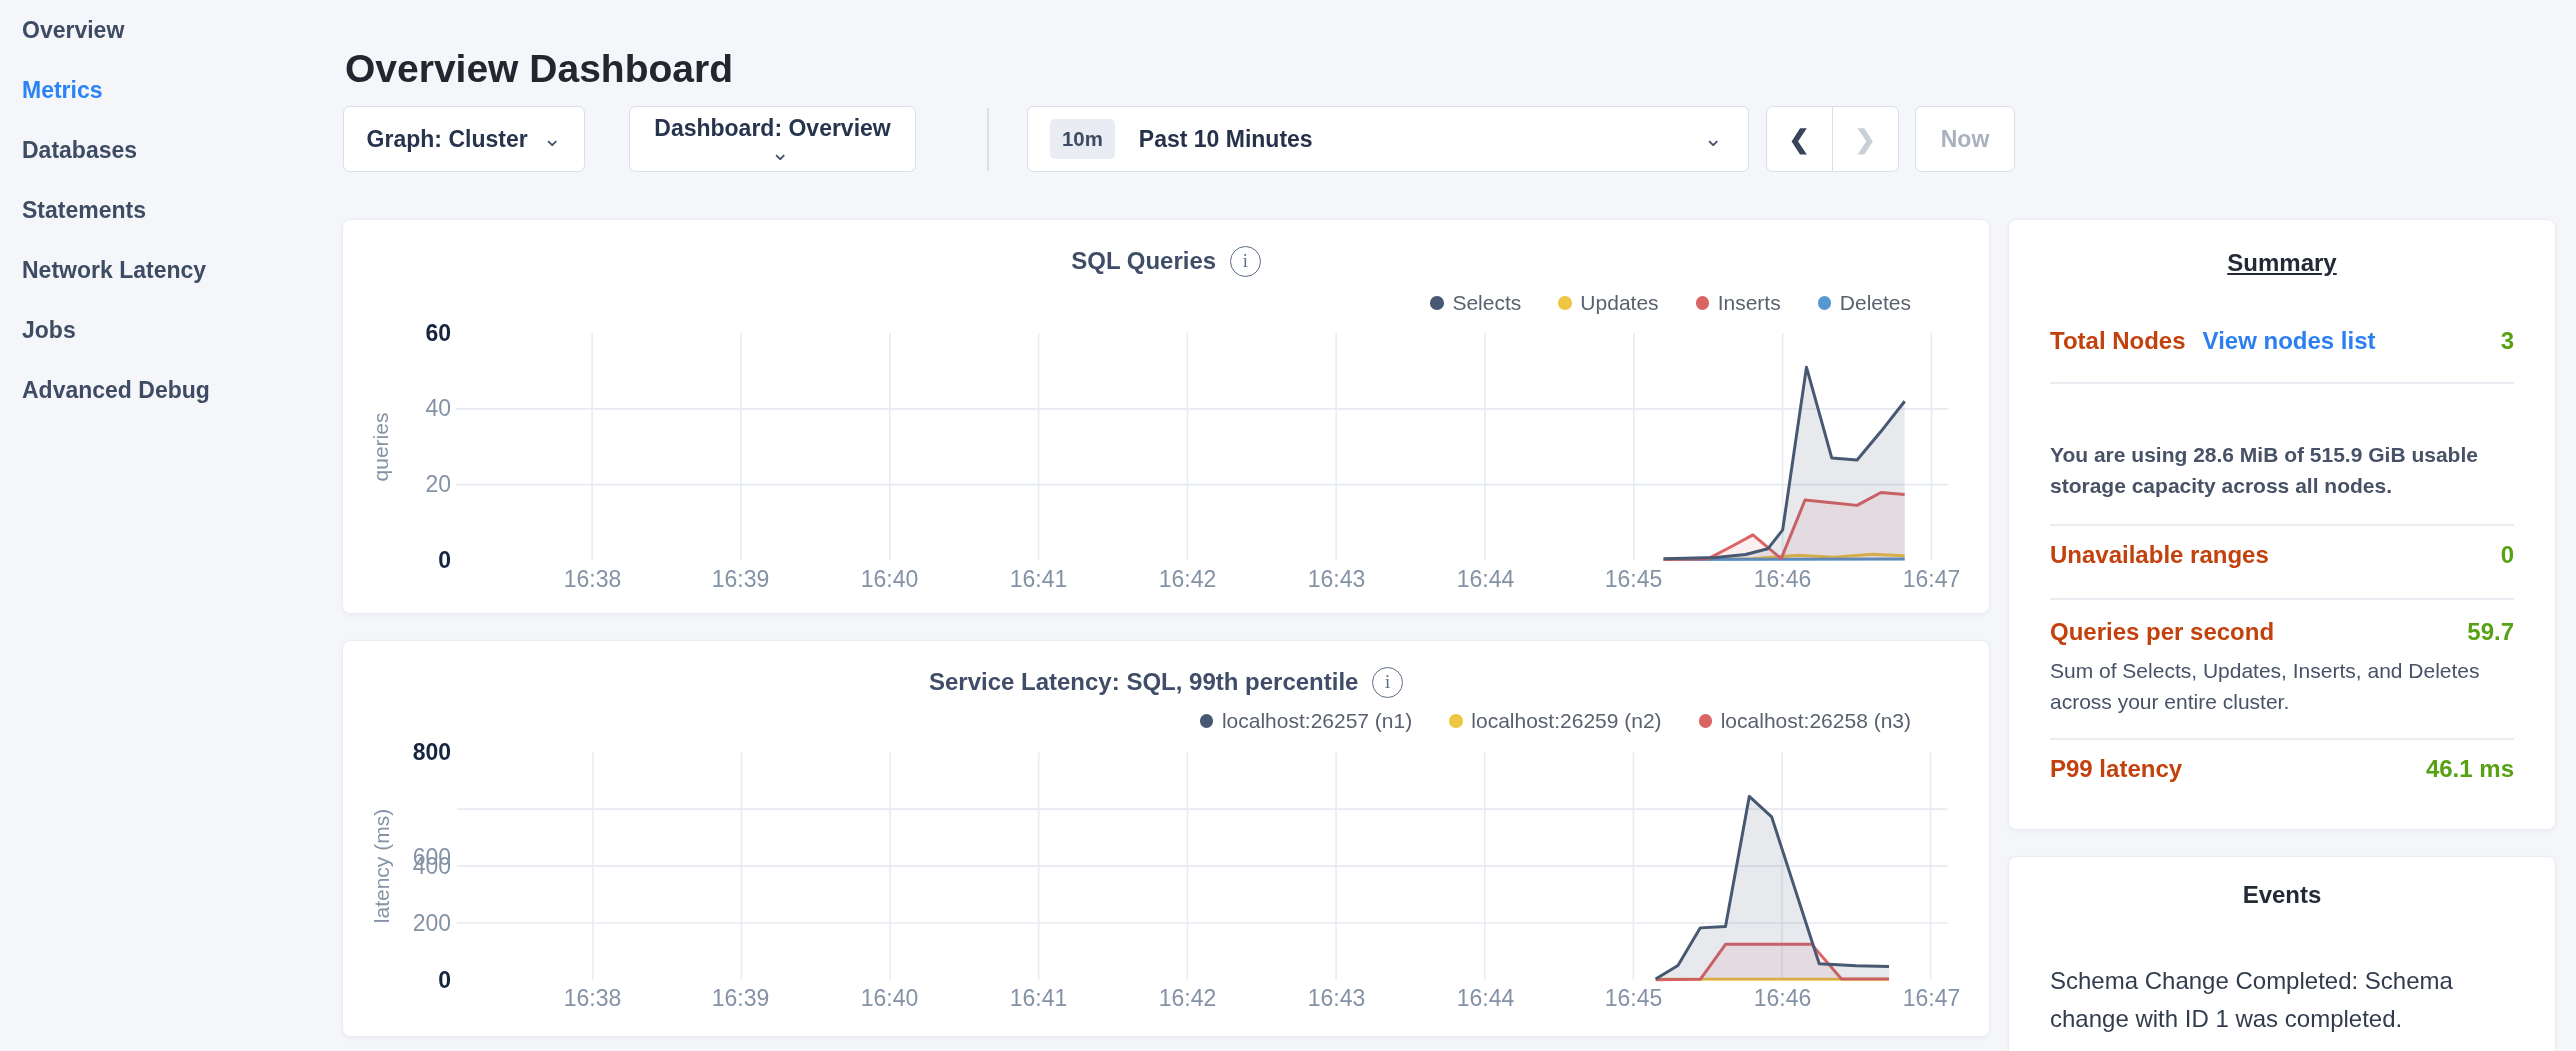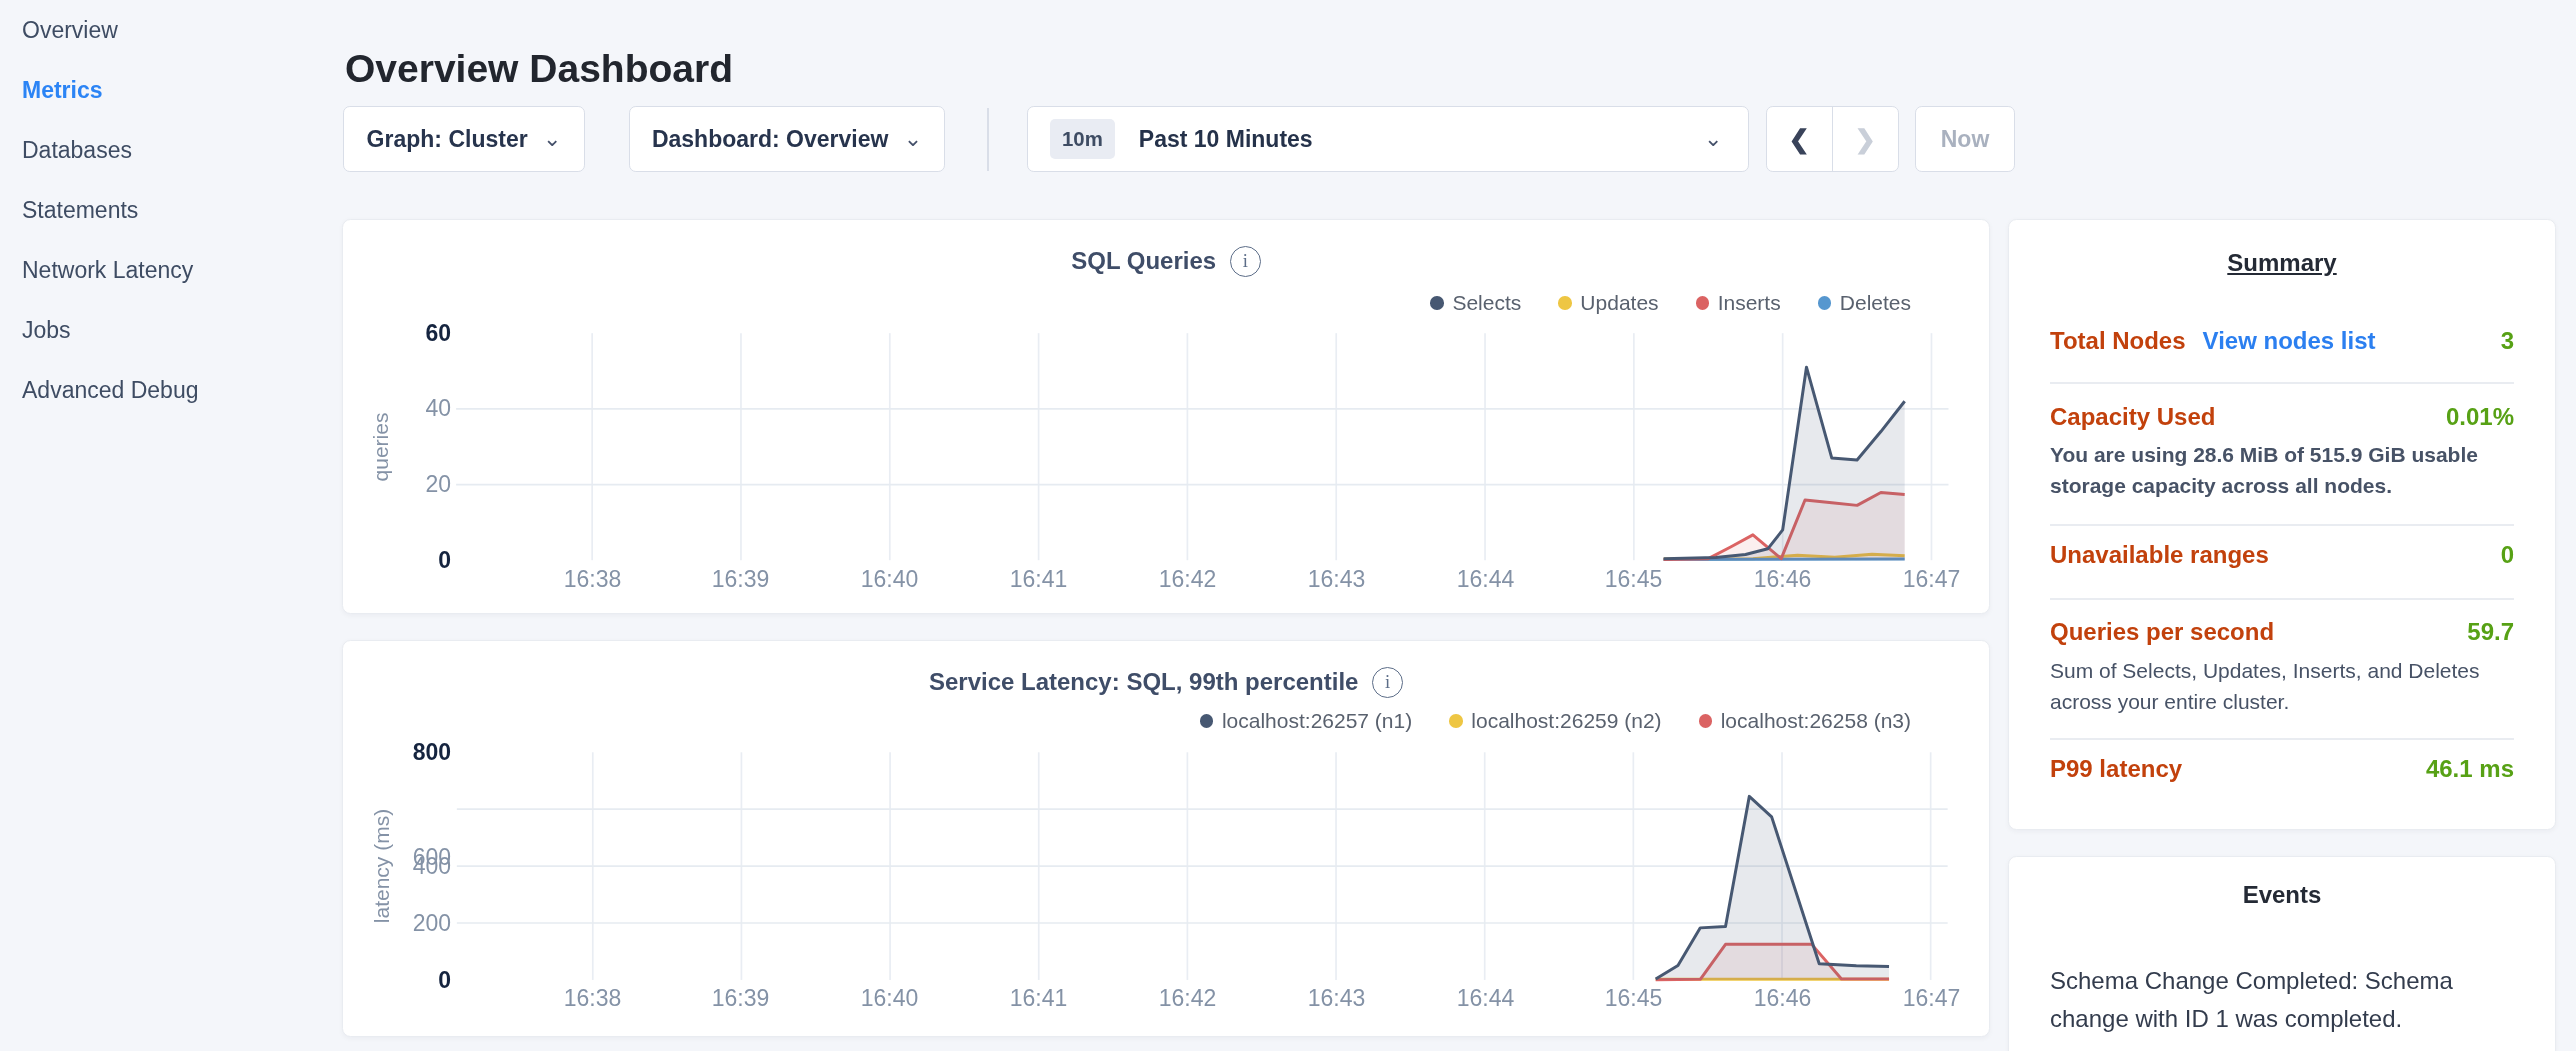--- a/index.html
+++ b/index.html
@@ -2,21 +2,21 @@
 <html style="font-size:13.6px"><head>
 <meta charset="utf-8">
 <style>
   html,body{margin:0;padding:0;background:#f4f6fa;}
   .page{position:relative;width:2576px;height:1051px;overflow:hidden;
         background:#f4f6fa;font-family:"Liberation Sans",sans-serif;color:#3e4c63;}
 
   
   .sidebar{position:absolute;left:0;top:0;width:323px;height:100%;}
   .side-item{height:60px;display:flex;align-items:center;padding-left:22px;
-             font-size:23px;font-weight:400;color:#3e4c63;cursor:pointer;}
+             font-size:23px;font-weight:700;color:#3e4c63;cursor:pointer;}
   .side-item.active{color:#2b84f5;font-weight:700;}
 
   
   .page-title{position:absolute;left:345px;top:20.4px;font-size:39px;font-weight:600;color:#22262e;}
   .btn{position:absolute;top:106px;height:66px;background:#fff;border:1.7px solid #d9dee8;
        border-radius:6.8px;display:flex;align-items:center;justify-content:center;
        font-size:23px;font-weight:700;color:#27344d;box-sizing:border-box;cursor:pointer;}
   .chev{font-size:22px;font-weight:400;color:#44506a;margin-left:15.3px;line-height:1;}
   .ctrl-divider{position:absolute;left:987px;top:108px;width:1.7px;height:63px;background:#d9dee8;}
   .timebox{left:1027px;width:722px;justify-content:flex-start;padding:0 22px;}
@@ -87,21 +87,21 @@
     <div class="side-item">Jobs</div>
     <div class="side-item">Advanced Debug</div>
   </nav>
 
   <h1 class="page-title">Overview Dashboard</h1>
 
   <div class="btn" style="left:343px;width:242px;">
     <span>Graph: Cluster</span>
     <span class="chev">⌄</span>
   </div>
-  <div class="btn" style="left:629px;width:316px;">
+  <div class="btn" style="left:629px;width:287px;flex-direction:column;">
     <span>Dashboard: Overview</span>
     <span class="chev">⌄</span>
   </div>
   <div class="ctrl-divider"></div>
   <div class="btn timebox">
     <span class="badge">10m</span>
     <span class="timelabel">Past 10 Minutes</span>
     <span class="chev">⌄</span>
   </div>
   <div class="btn arrows">
@@ -243,24 +243,20 @@
   <aside class="card summary-card">
     <div class="s-title">Summary</div>
 
     <div class="s-row" style="top:107px;">
       <span class="s-label">Total Nodes</span>
       <span class="s-link">View nodes list</span>
       <span class="s-value">3</span>
     </div>
     <div class="s-div" style="top:162px;"></div>
 
-    <div class="s-row" style="top:183px;">
-      <span class="s-label">Capacity Used</span>
-      <span class="s-value">0.01%</span>
-    </div>
     <p class="s-desc" style="top:219px;margin:0;font-weight:bold;">You are using 28.6 MiB of 515.9 GiB usable storage capacity across all nodes.</p>
     <div class="s-div" style="top:304px;"></div>
 
     <div class="s-row" style="top:321px;">
       <span class="s-label">Unavailable ranges</span>
       <span class="s-value">0</span>
     </div>
     <div class="s-div" style="top:378px;"></div>
 
     <div class="s-row" style="top:398px;">

